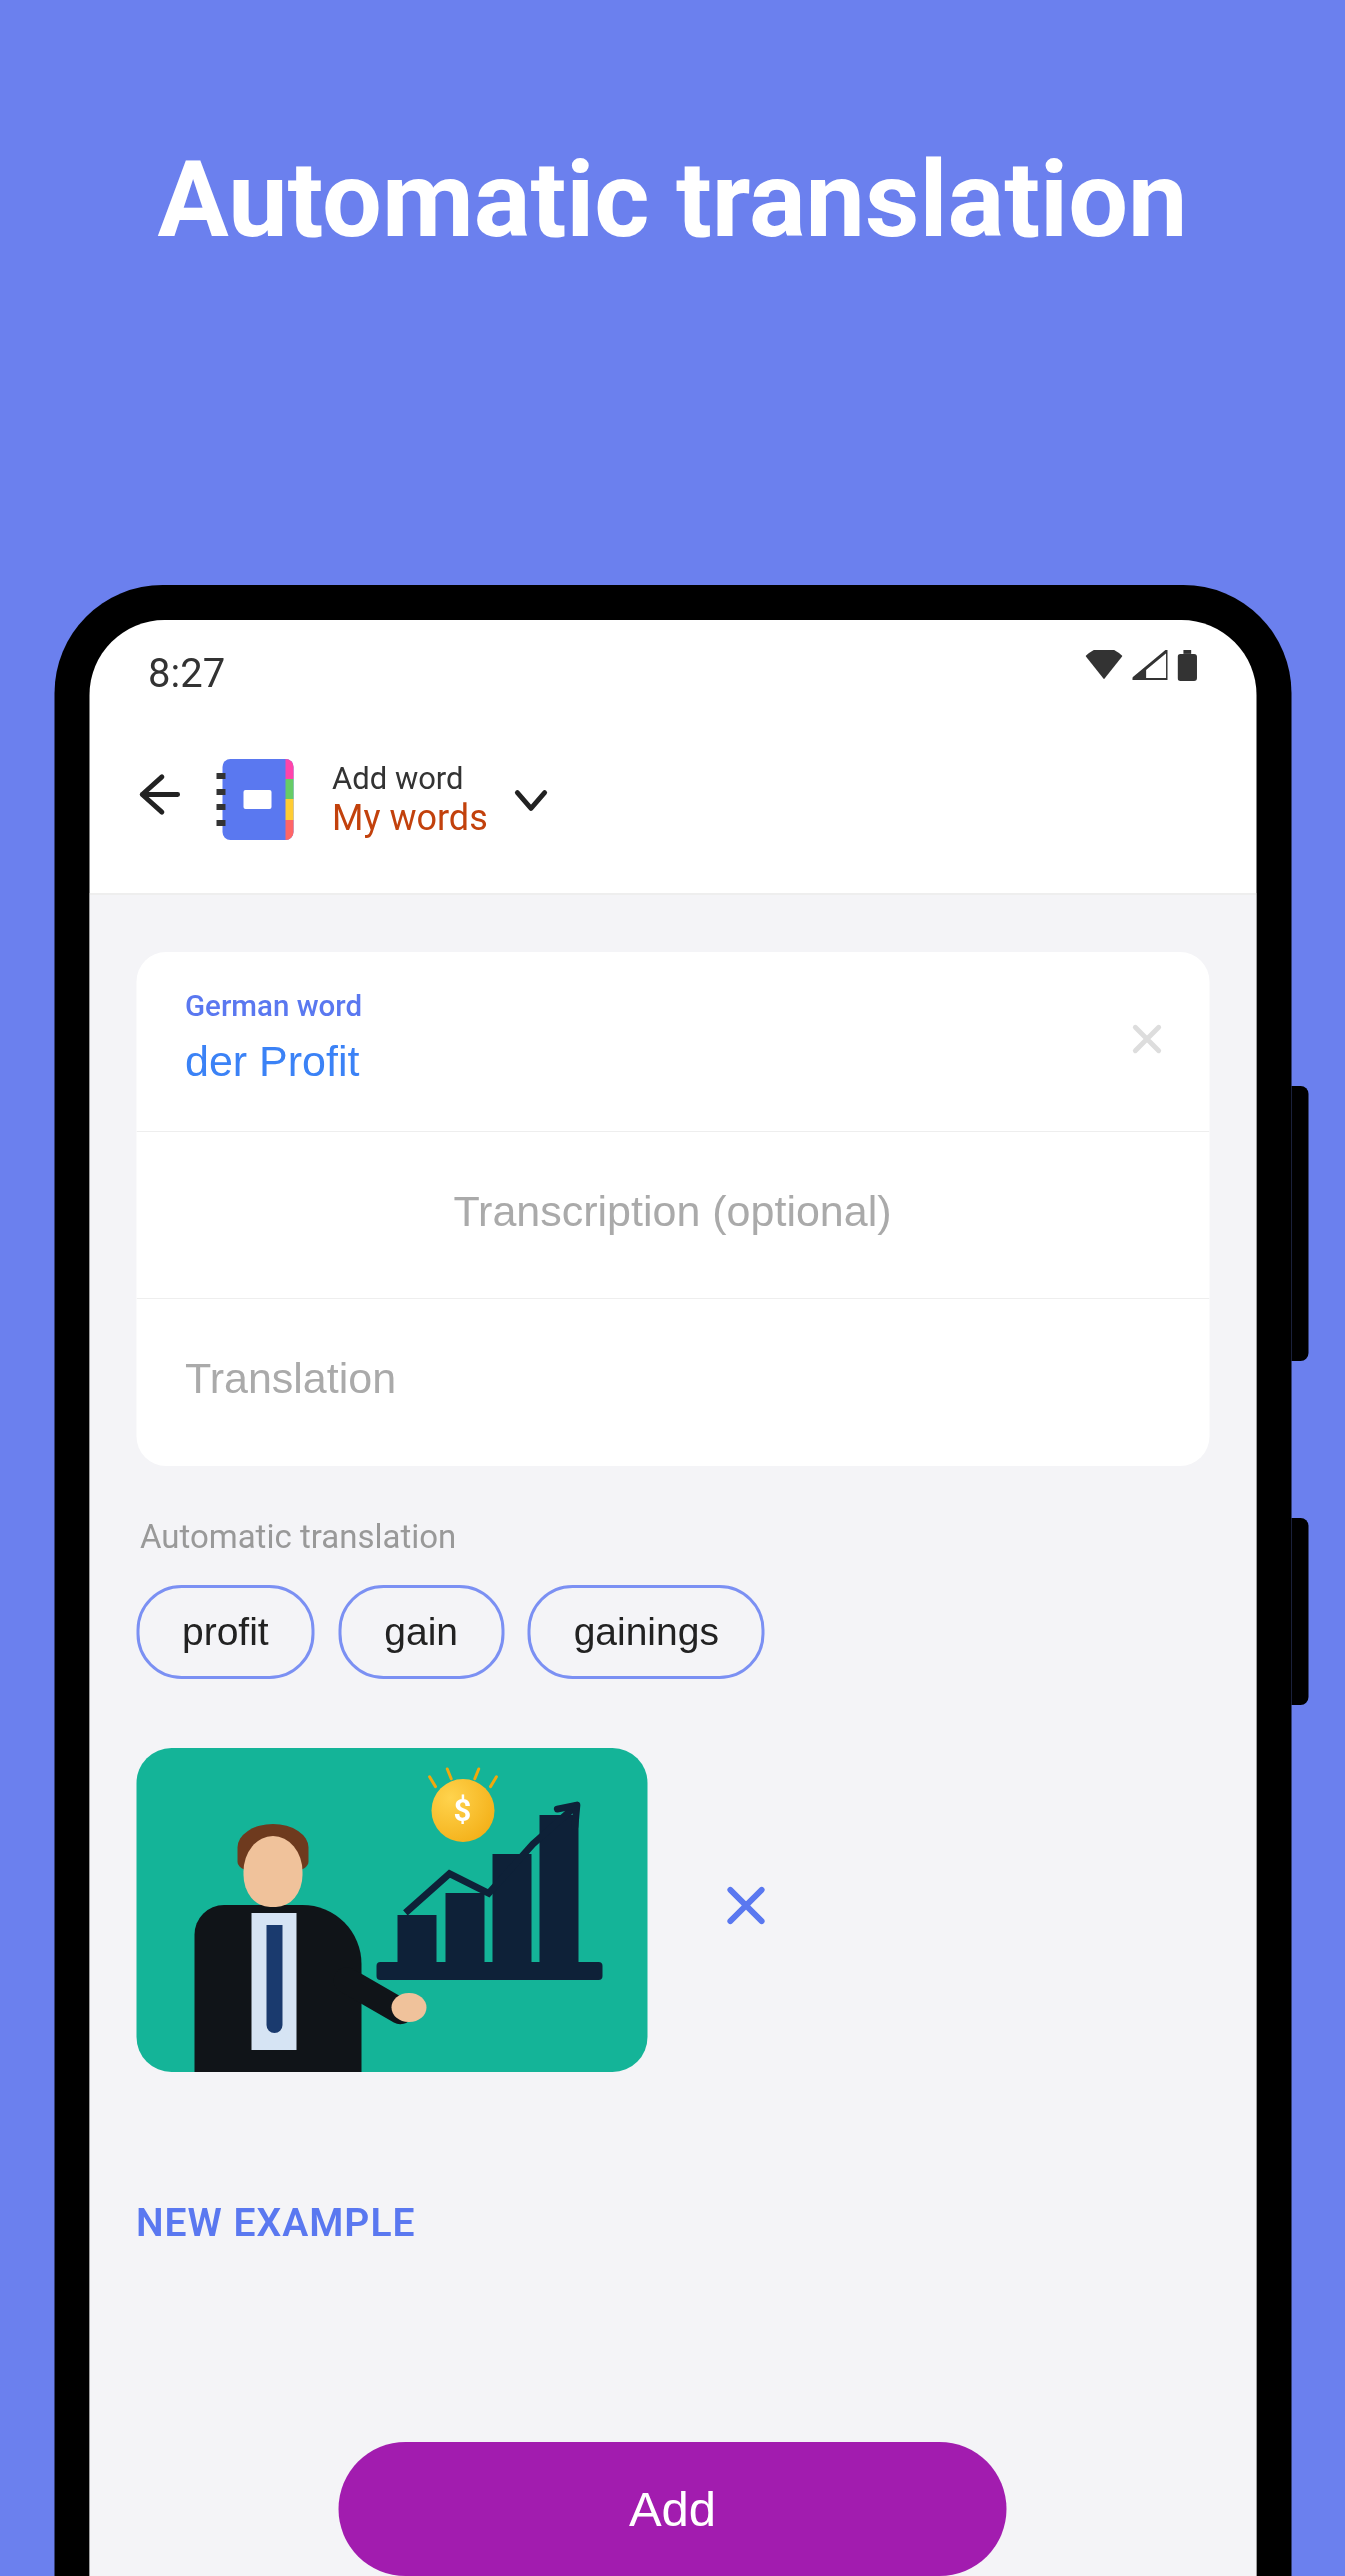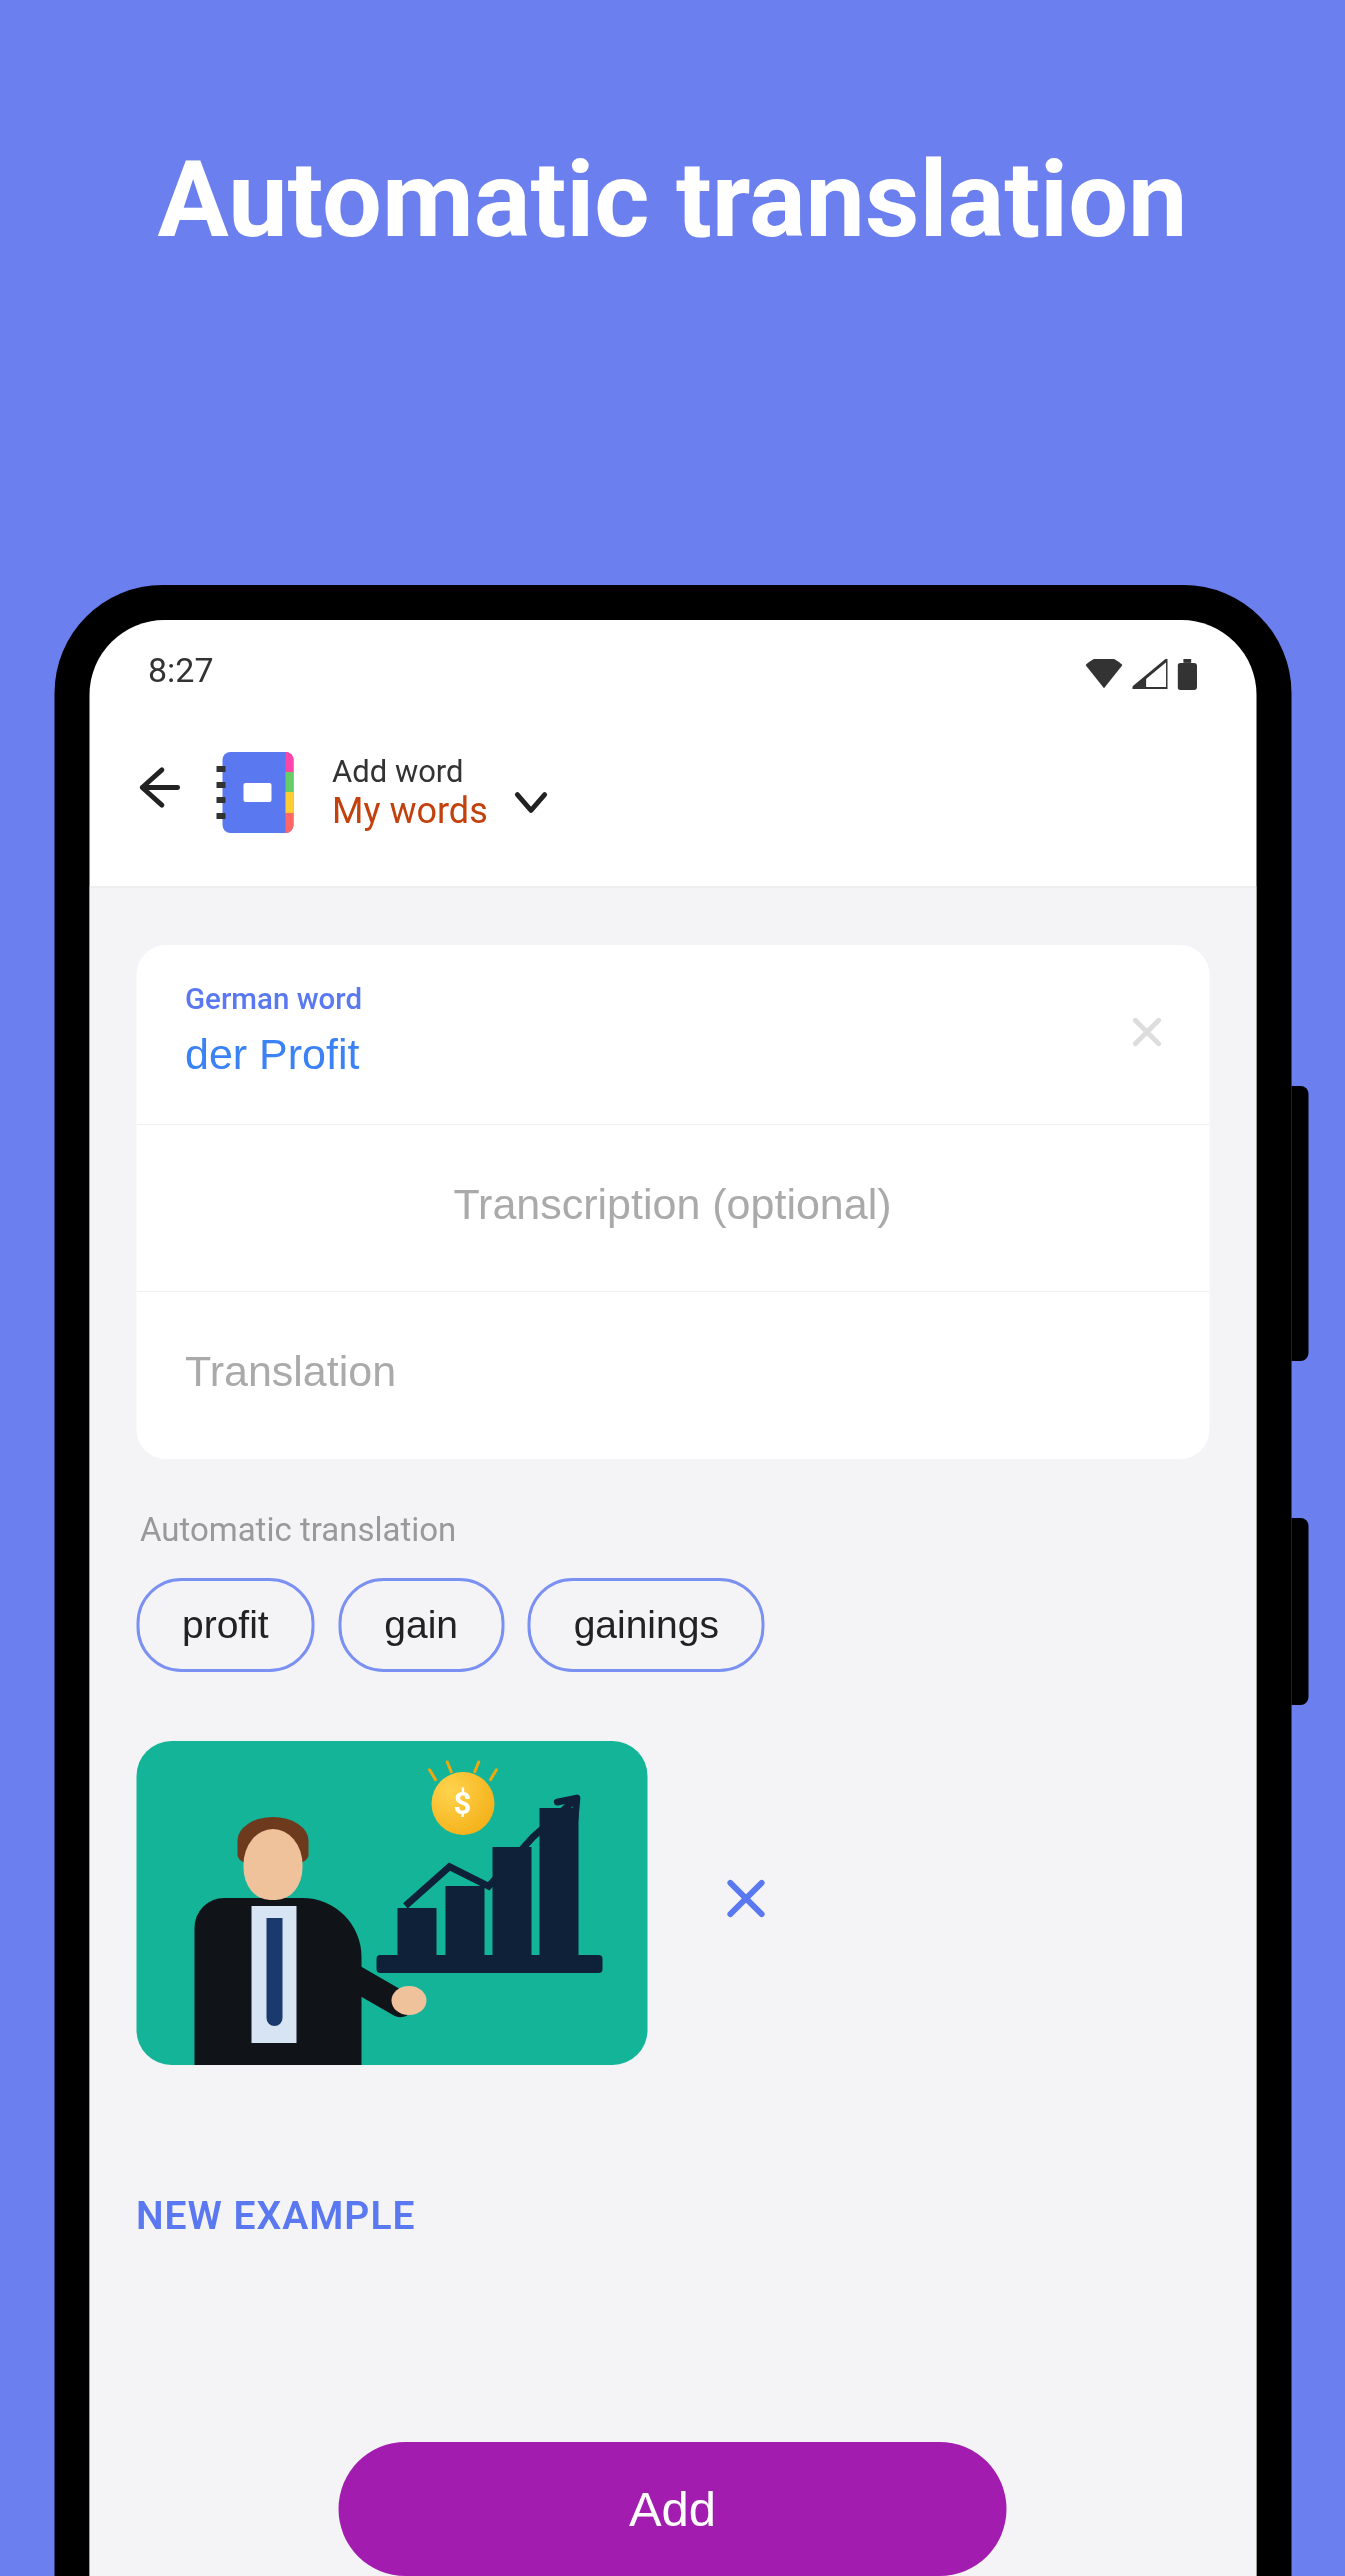--- a/index.html
+++ b/index.html
@@ -46,23 +46,23 @@
 .screen {
   background: #fff;
   border-radius: 75px 75px 0 0;
   height: 100%;
   overflow: hidden;
   position: relative;
 }
 .status-bar {
   display: flex;
   justify-content: space-between;
-  align-items: flex-end;
+  align-items: flex-start;
   padding: 29.5px 59px 19.6px;
-  font-size: 34px;
+  font-size: 40px;
   color: #333;
 }
 .status-time { font-weight: 400; }
 .status-icons { display: flex; gap: 9.8px; align-items: center; }
 .app-header {
   display: flex;
   align-items: center;
   padding: 43px 39px 53px;
   gap: 39px;
   border-bottom: 2px solid #eee;
@@ -94,21 +94,21 @@
   right: 0; top: 0; bottom: 0; width: 7.9px;
   background: linear-gradient(to bottom, #f4a 0 25%, #6c6 25% 50%, #fc3 50% 75%, #f66 75% 100%);
   border-radius: 0 7.9px 7.9px 0;
 }
 .notebook-card {
   width: 27.5px; height: 19.6px; background: #fff; border-radius: 2px;
 }
 .header-titles { flex: 1; }
 .header-sub { font-size: 31px; color: #333; font-weight: 400; }
 .header-main { font-size: 36px; color: #c2410c; font-weight: 400; }
-.header-pair { display: flex; align-items: flex-end; gap: 24px; }
+.header-pair { display: flex; align-items: flex-start; gap: 24px; }
 .chevron { font-size: 43px; color: #222; cursor: pointer; margin-top: 19.6px; }
 .content {
   background: #f4f4f7;
   padding: 57px 47px 0;
   height: 100%;
 }
 .card {
   background: #fff;
   border-radius: 29.5px;
   overflow: hidden;

